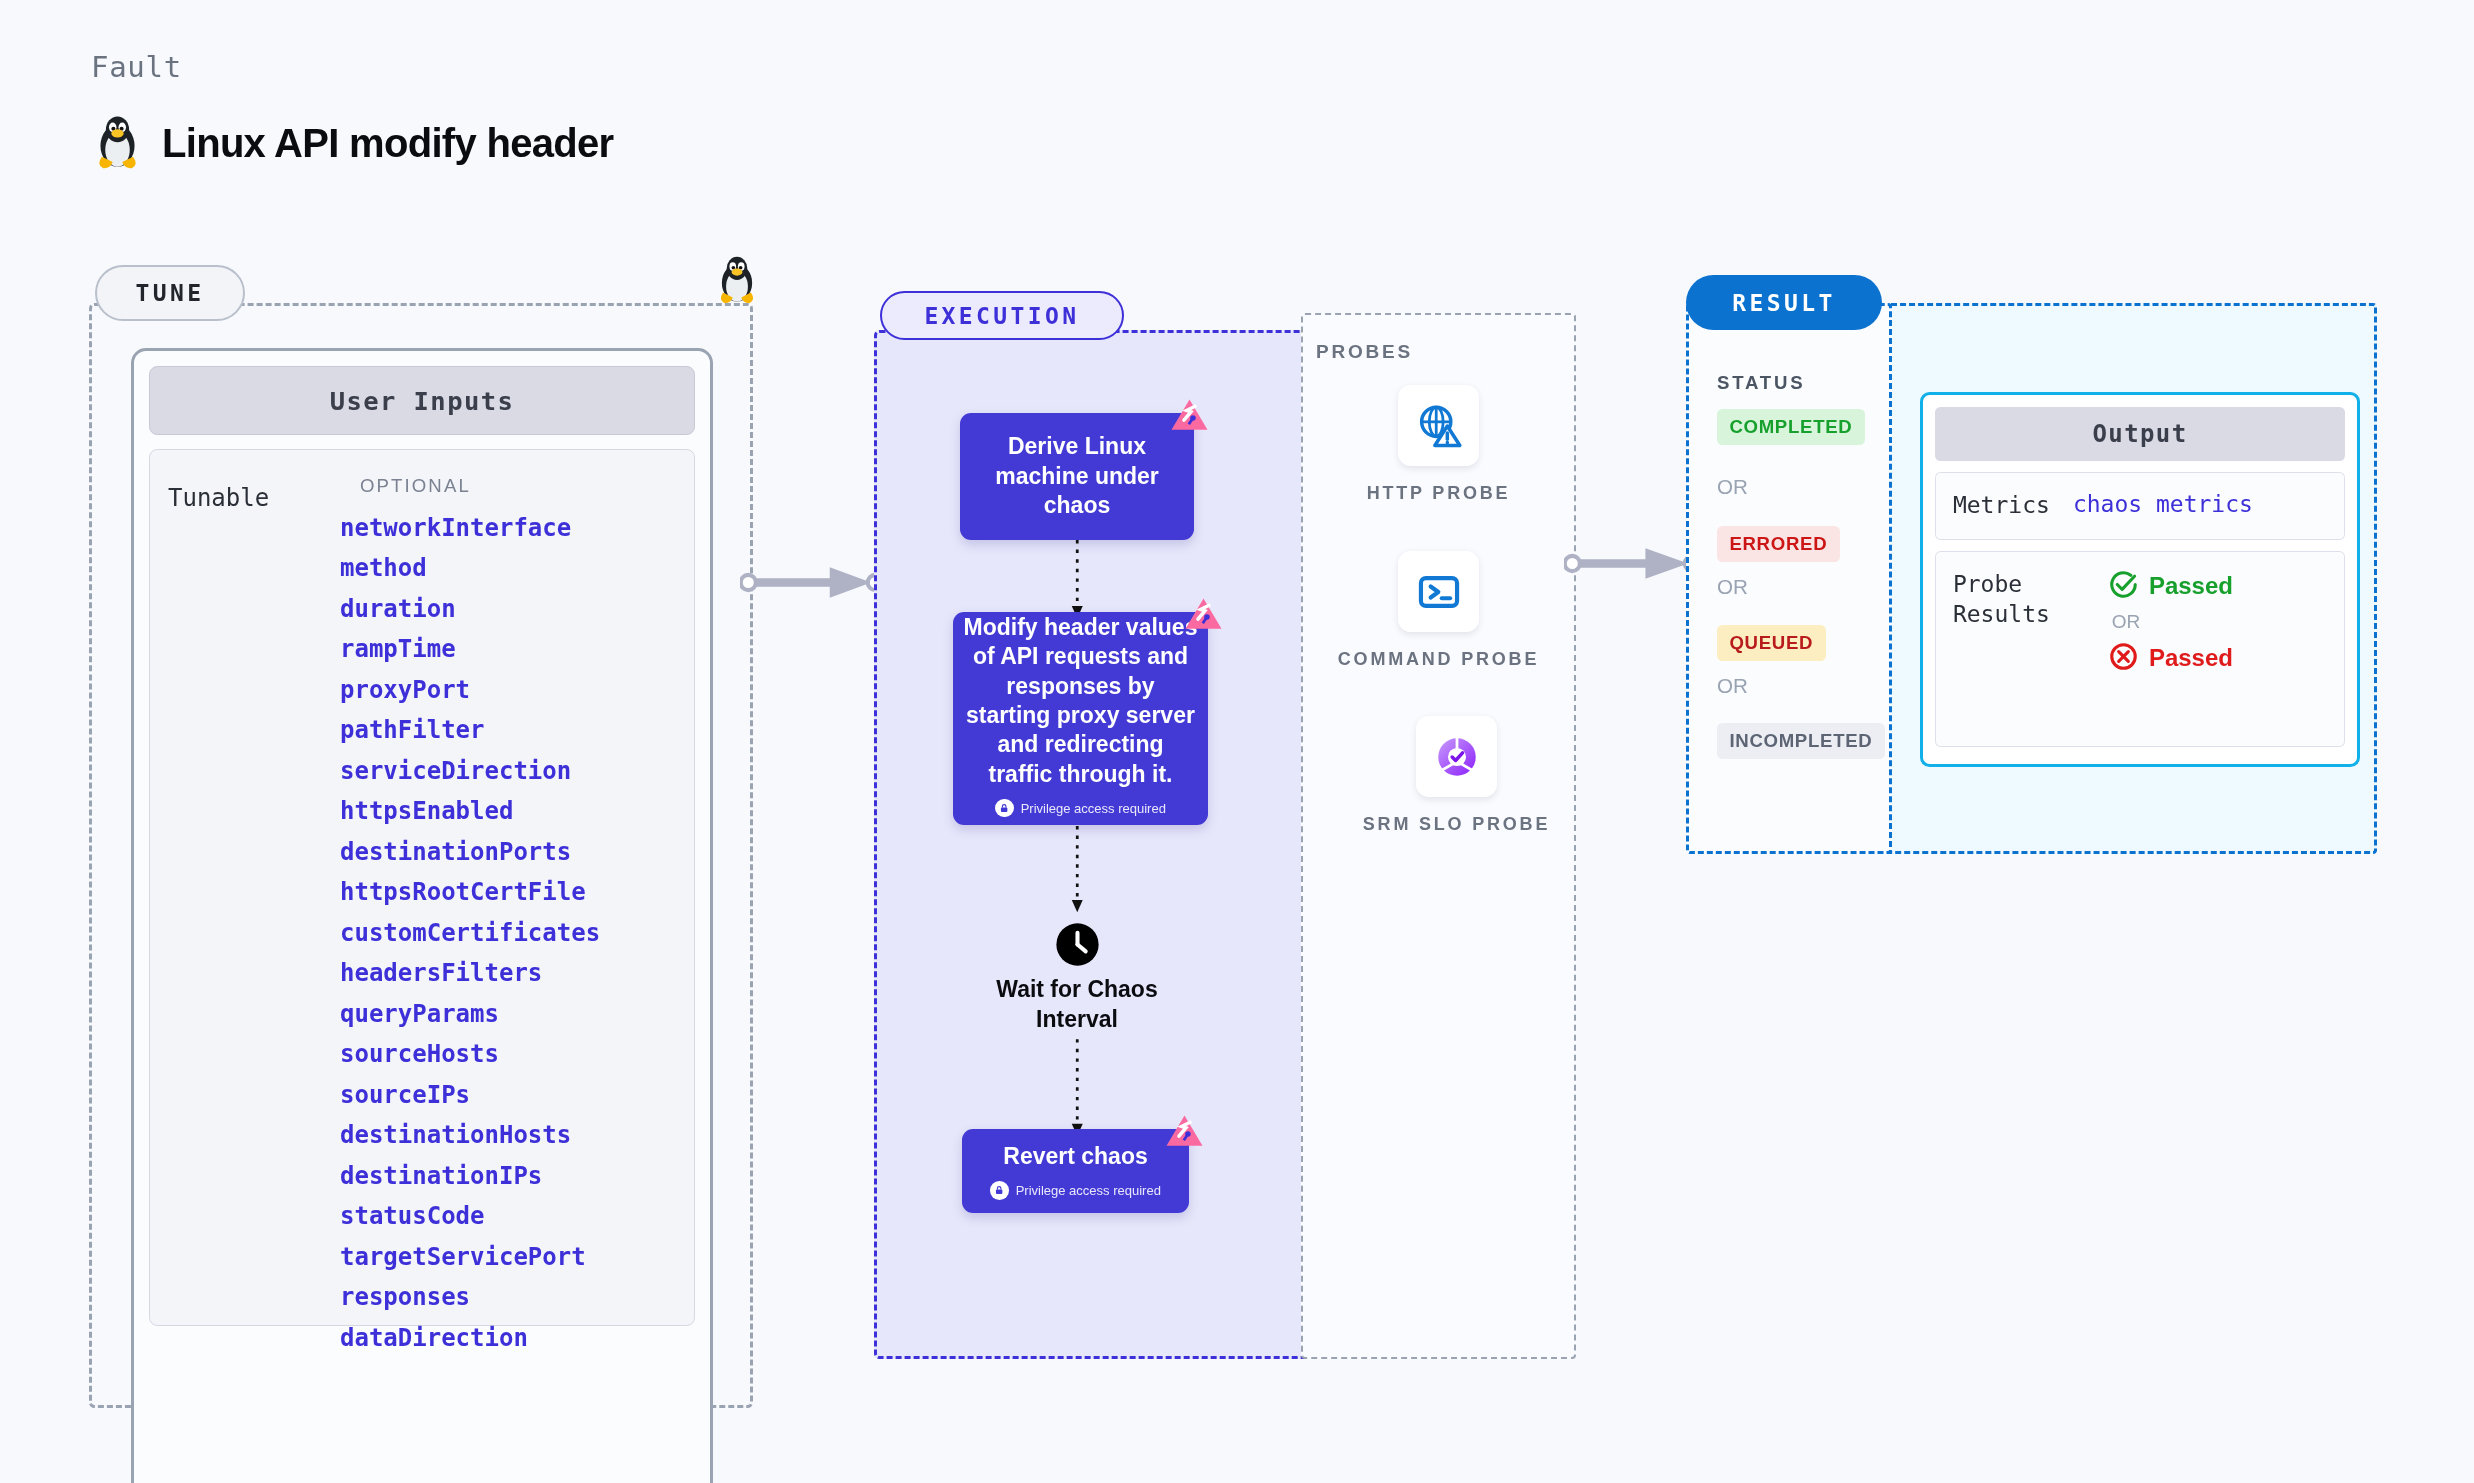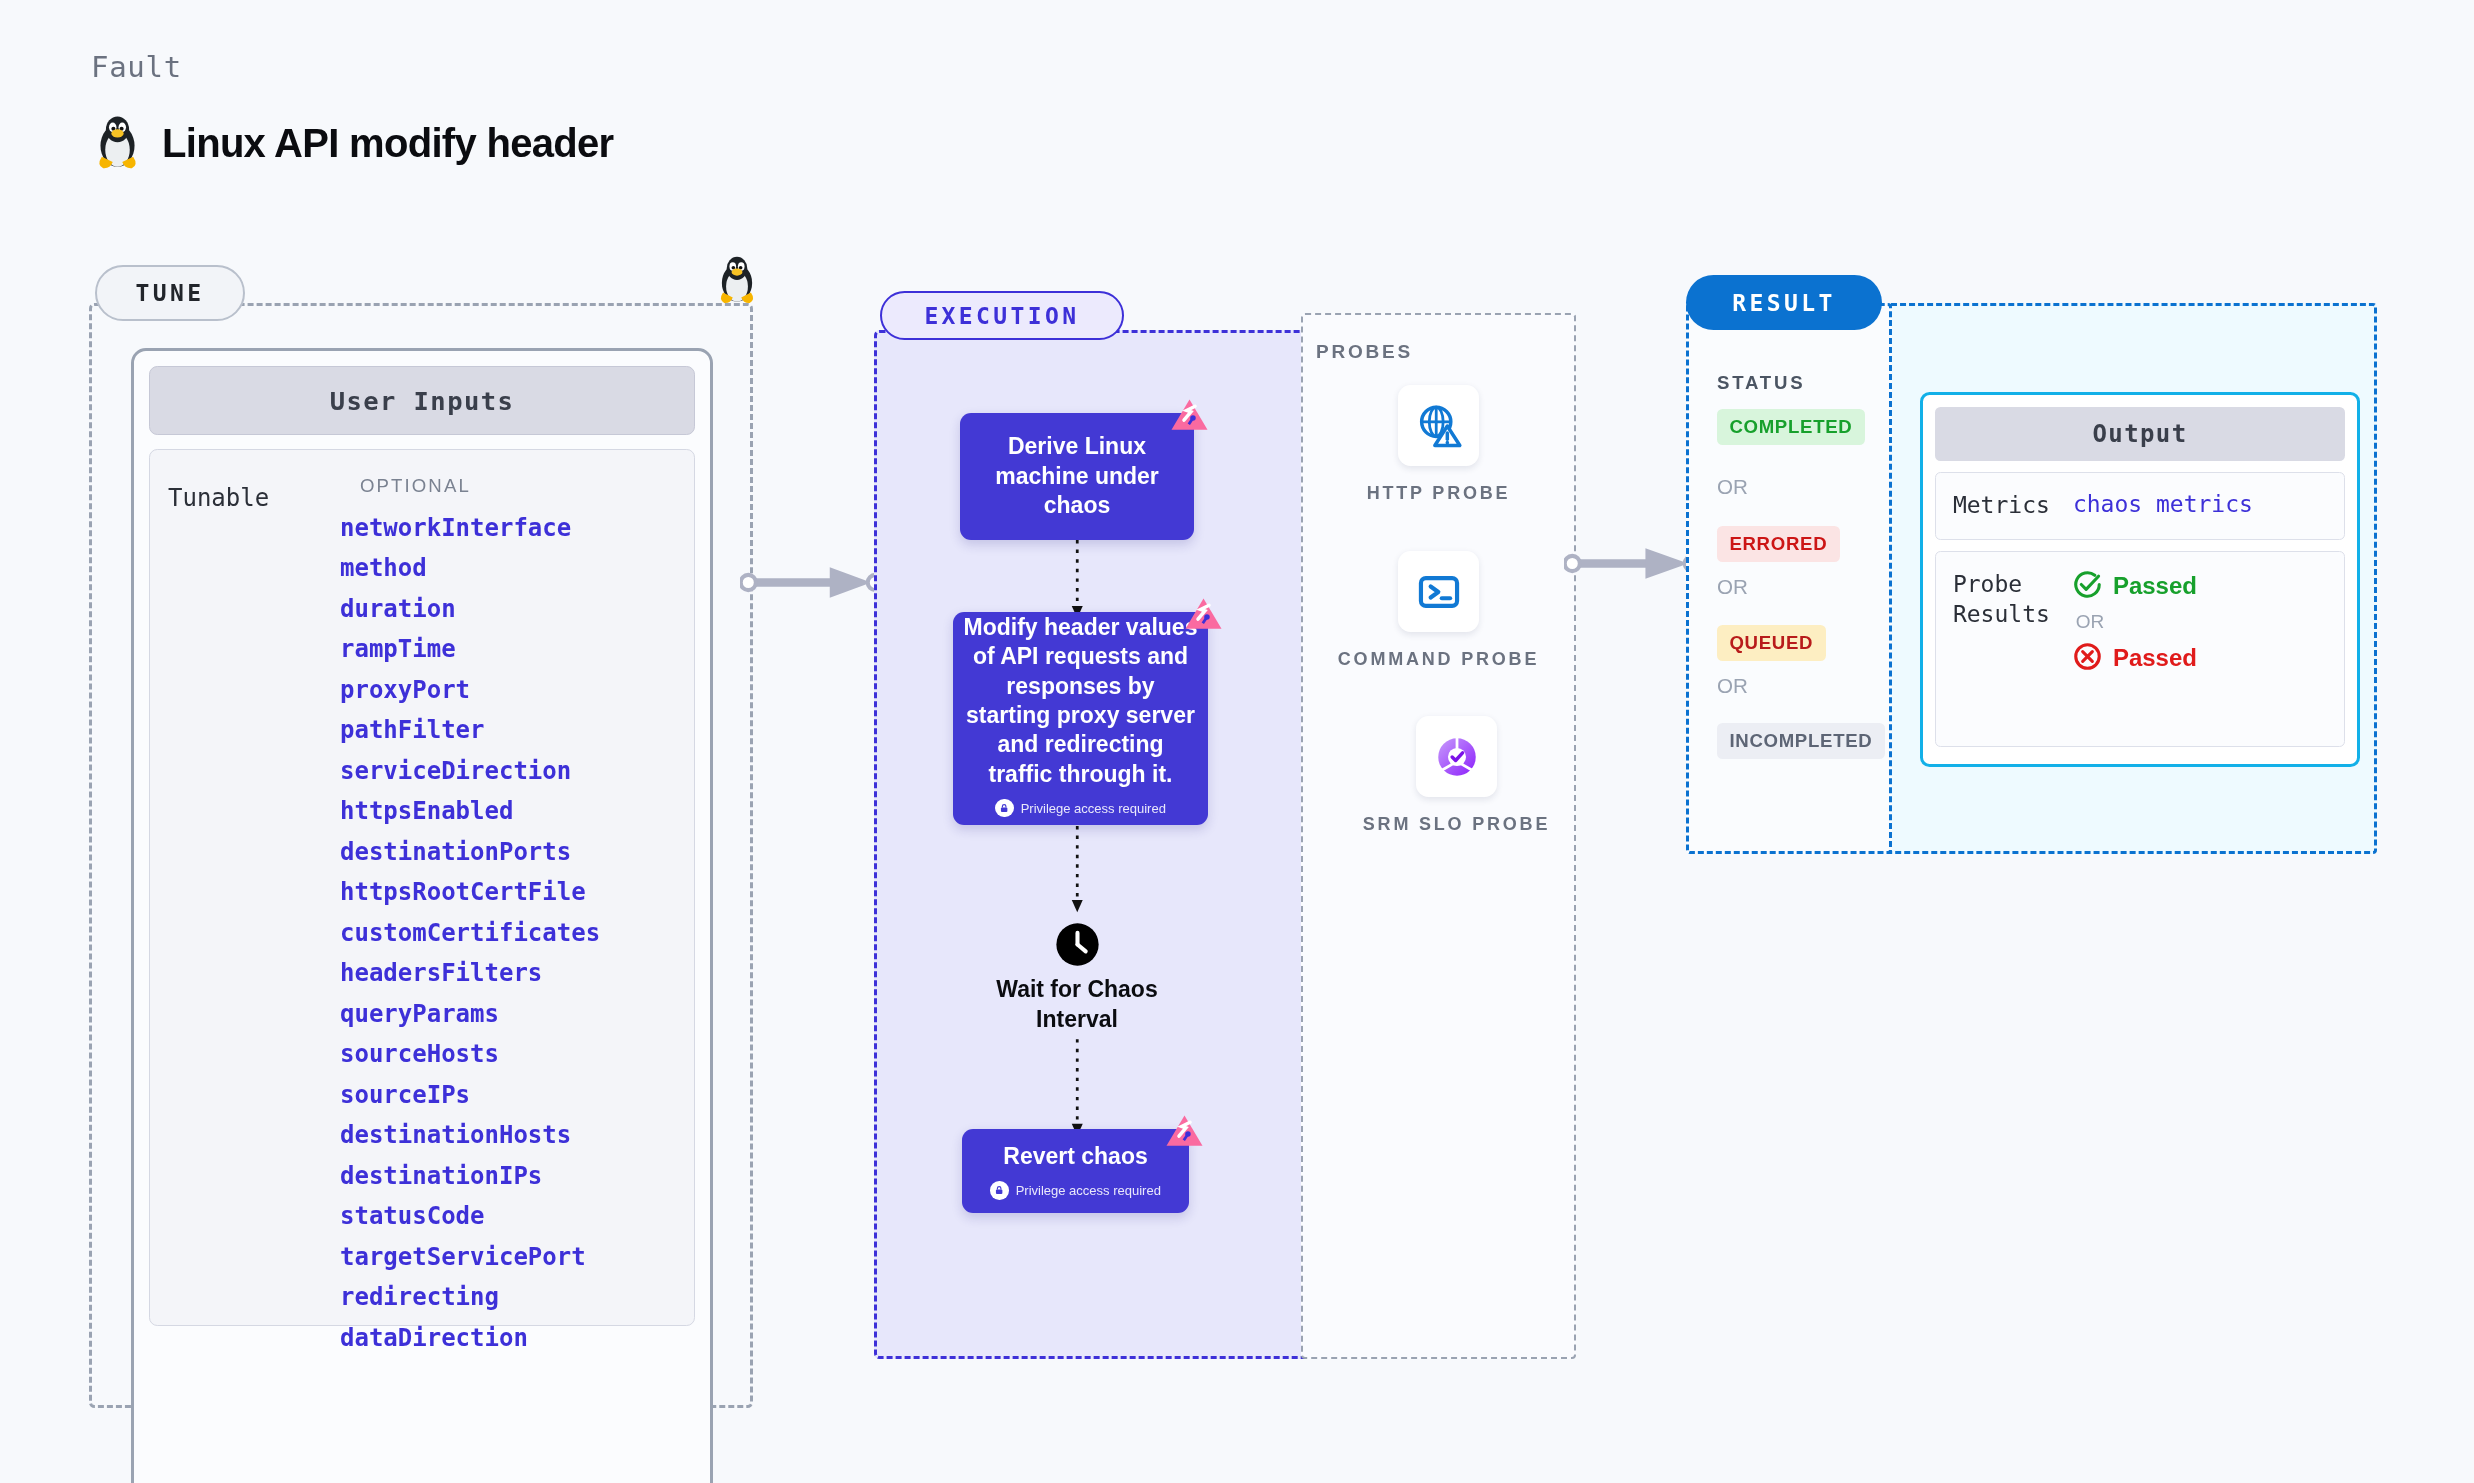--- a/index.html
+++ b/index.html
@@ -263,21 +263,21 @@
         <div class="tunable-item">httpsRootCertFile</div>
         <div class="tunable-item">customCertificates</div>
         <div class="tunable-item">headersFilters</div>
         <div class="tunable-item">queryParams</div>
         <div class="tunable-item">sourceHosts</div>
         <div class="tunable-item">sourceIPs</div>
         <div class="tunable-item">destinationHosts</div>
         <div class="tunable-item">destinationIPs</div>
         <div class="tunable-item">statusCode</div>
         <div class="tunable-item">targetServicePort</div>
-        <div class="tunable-item">redirecting</div>
+        <div class="tunable-item">responses</div>
         <div class="tunable-item">dataDirection</div>
       </div>
     </div>
   </div>
 
   <div class="arrow-wrap" style="left:740px; top:563px;">
     <svg width="145" height="39" viewBox="0 0 210 56">
       <line x1="16" y1="28" x2="140" y2="28" stroke="#aeb2c4" stroke-width="12"></line>
       <polygon points="130,6 190,28 130,50" fill="#aeb2c4"></polygon>
       <circle cx="12" cy="28" r="11" fill="#fff" stroke="#aeb2c4" stroke-width="6"></circle>
@@ -447,21 +447,21 @@
   <div class="status-badge" style="top:723px; background:#eceef4; color:#5d6575;">INCOMPLETED</div>
 
   <div class="output-card">
     <div class="output-header">Output</div>
 
     <div class="out-row">
       <div class="out-key">Metrics</div>
       <div class="out-val-link">chaos metrics</div>
     </div>
 
-    <div class="out-row" style="height:196px;">
+    <div class="out-row" style="height:196px;gap:36px;">
       <div class="out-key">Probe Results</div>
       <div>
         <div class="pr-line">
           <span>
             <svg width="29" height="29" viewBox="0 0 42 42">
               <path d="M38 21 a17 17 0 1 1 -6.5 -13.4" fill="none" stroke="#17a02c" stroke-width="4.5" stroke-linecap="round"></path>
               <polyline points="12,21 19,28 37,9" fill="none" stroke="#17a02c" stroke-width="4.5" stroke-linecap="round" stroke-linejoin="round"></polyline>
             </svg>
           </span>
           <span class="pr-pass">Passed</span>

